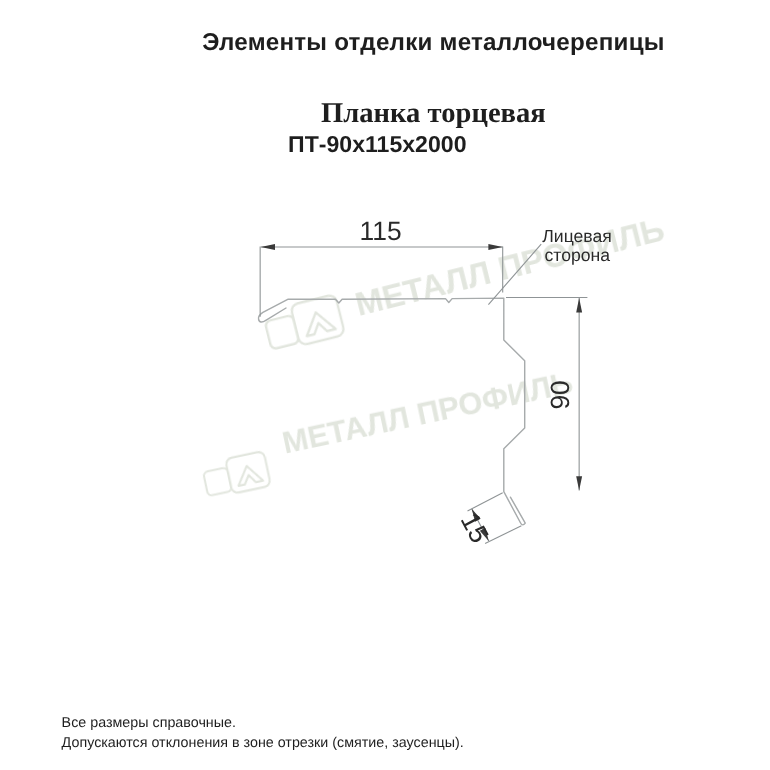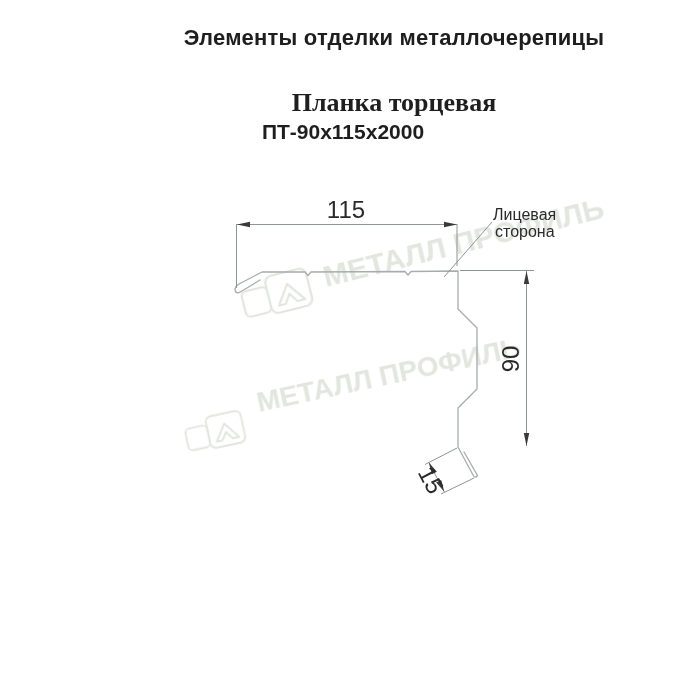--- a/index.html
+++ b/index.html
@@ -87,14 +87,18 @@
       <text class="dtxt" font-size="22" transform="translate(387,480) rotate(62)" text-anchor="middle" dominant-baseline="central">15</text>
     </g>
 
     <g>
       <line class="dline" x1="400" y1="277" x2="448" y2="222"></line>
       <text class="ltxt" x="449" y="220">Лицевая</text>
       <text class="ltxt" x="451" y="237">сторона</text>
     </g>
   </svg>
 
+  <div class="notes">
+    <div>Все размеры справочные.</div>
+    <div>Допускаются отклонения в зоне отрезки (смятие, заусенцы).</div>
+  </div>
 
 </div>
 
 </body></html>

